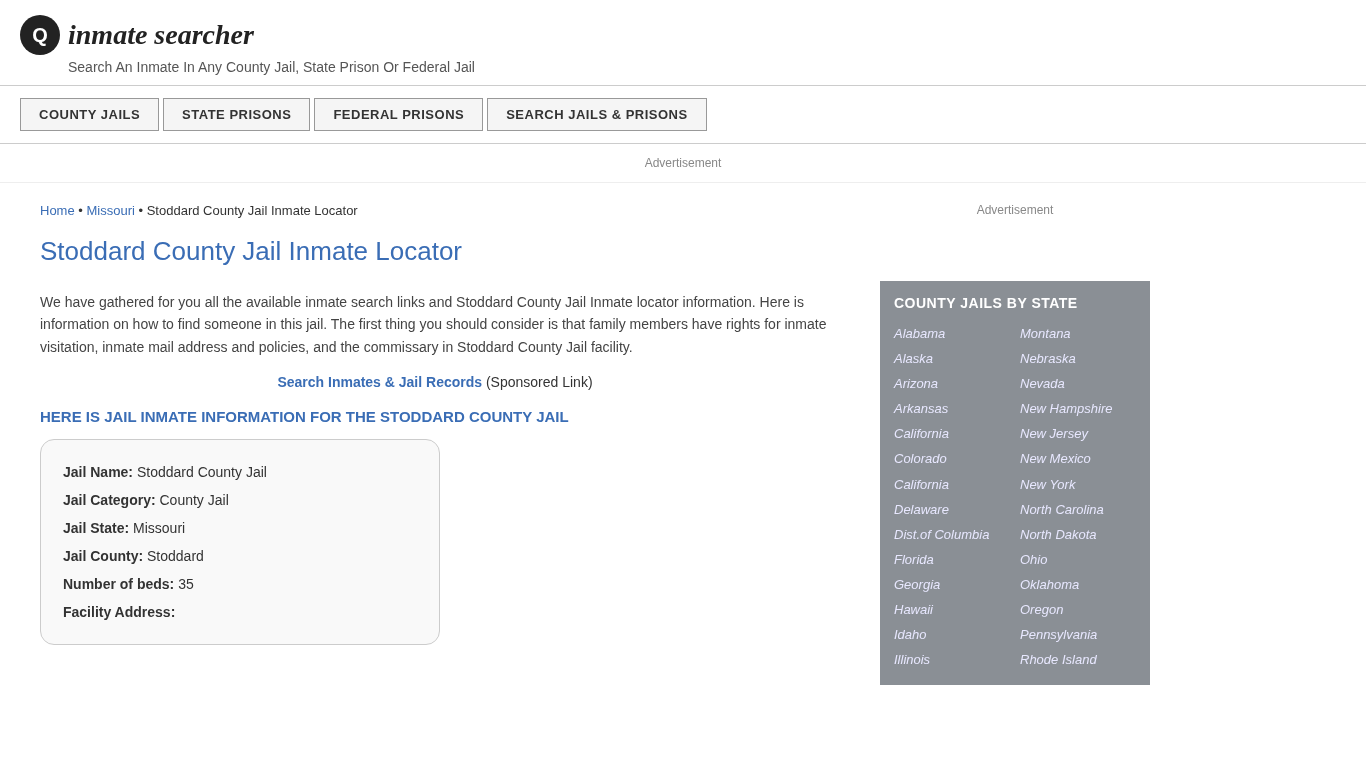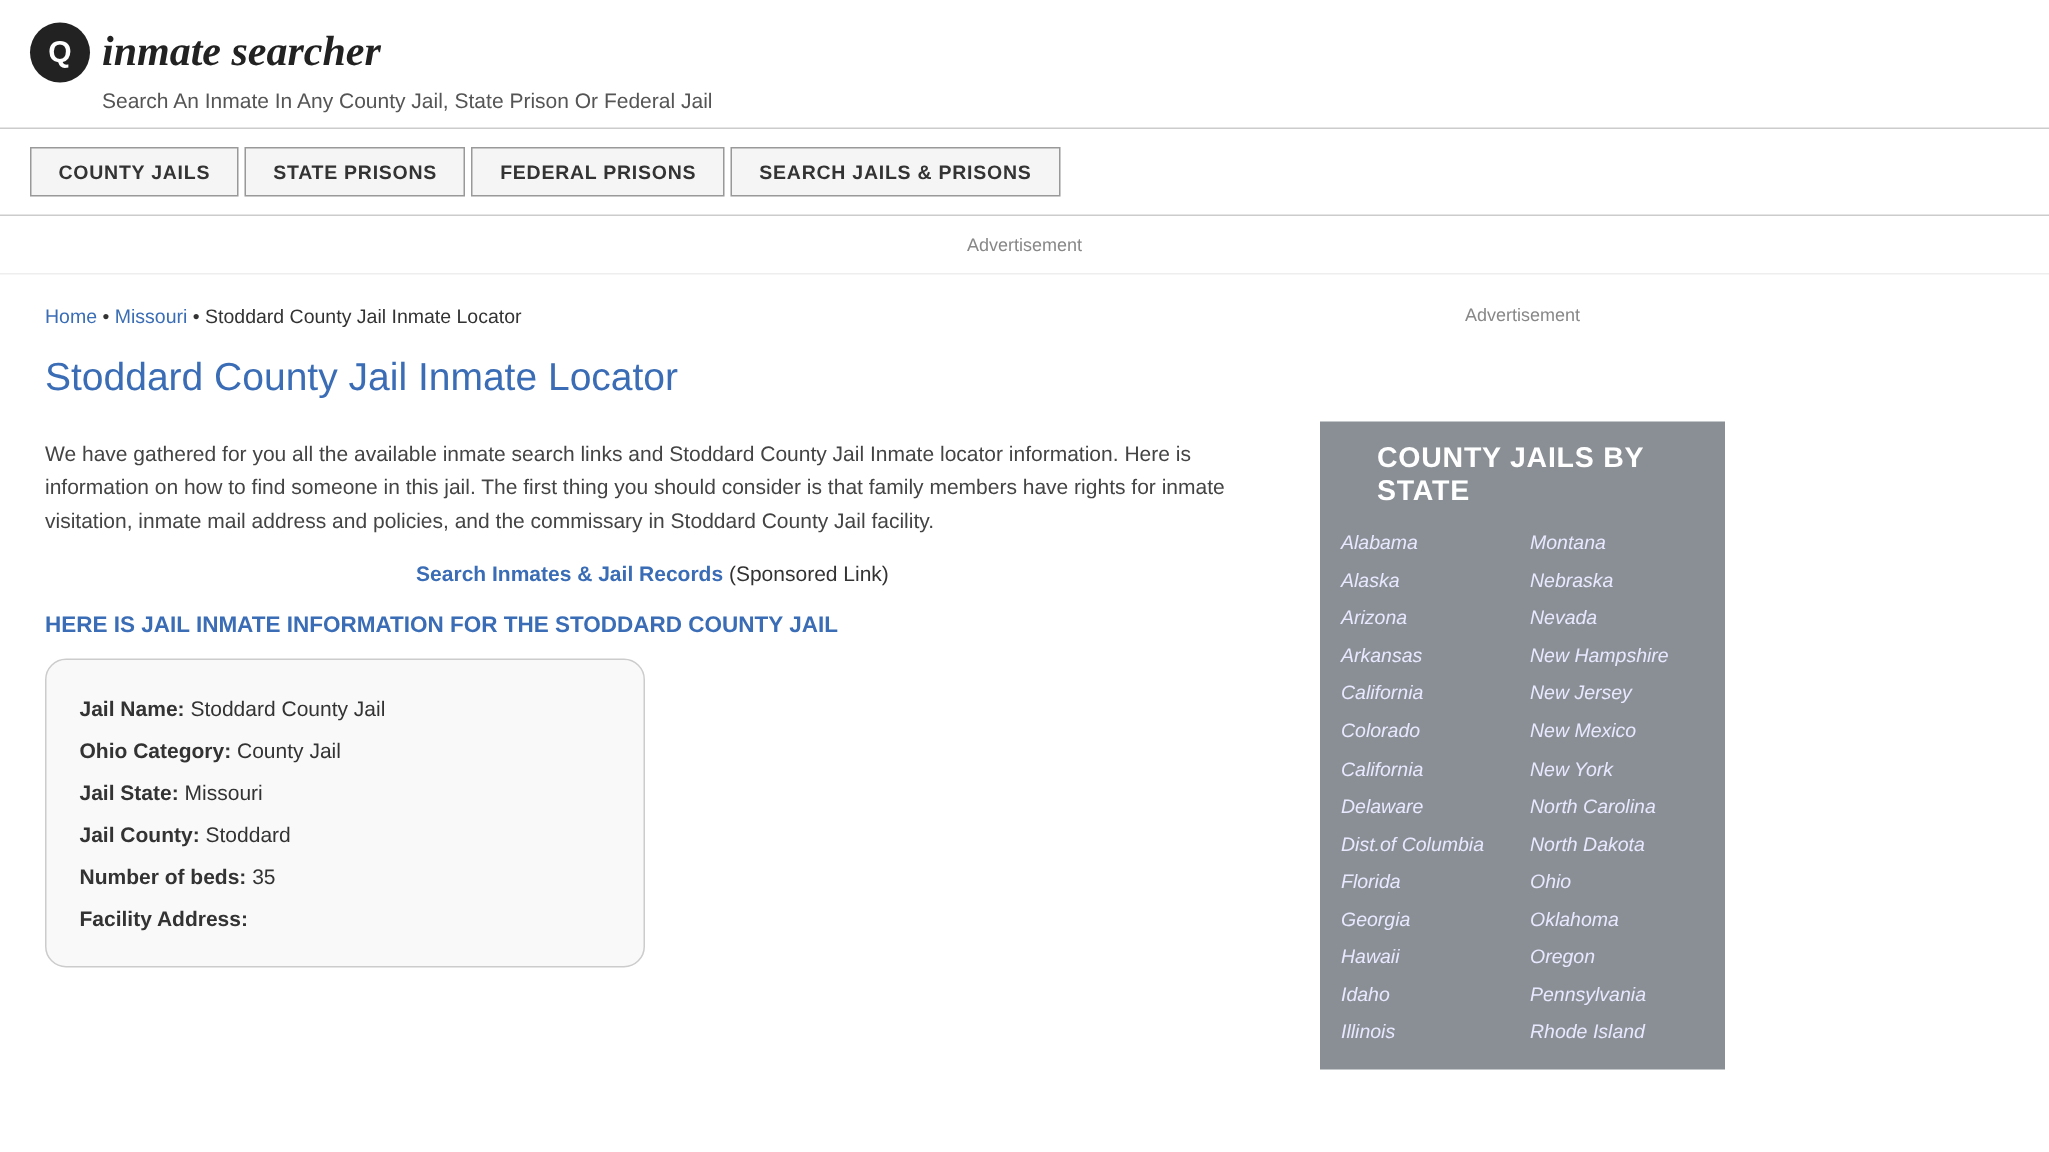--- a/index.html
+++ b/index.html
@@ -24,21 +24,21 @@
       text-transform: uppercase; letter-spacing: 0.5px; margin-right: 4px;
     }
 
     
     #ad-bar { text-align: center; padding: 12px; color: #888; font-size: 12px; border-bottom: 1px solid #eee; }
 
     
     #main { display: flex; }
 
     
-    #content { flex: 1; padding: 20px 30px; max-width: 870px; }
+    #content { flex: 1; padding: 20px 40px; max-width: 870px; }
 
     
     #breadcrumb { font-size: 13px; margin-bottom: 18px; color: #333; }
     #breadcrumb a { color: #3a6db5; text-decoration: none; }
 
     
     #page-title { font-size: 26px; color: #3a6db5; font-weight: normal; margin-bottom: 16px; padding-bottom: 8px; }
 
     
     #description { font-size: 14px; line-height: 1.6; color: #444; margin-bottom: 16px; }
@@ -59,22 +59,22 @@
     #info-box .field-label { font-weight: bold; }
     #info-box .field-value { font-weight: normal; color: #333; }
 
     
     #sidebar { width: 300px; padding: 20px 20px 20px 10px; flex-shrink: 0; }
     #sidebar-ad { color: #888; font-size: 12px; text-align: center; margin-bottom: 18px; min-height: 60px; }
 
     
     #state-box { background: #8a8f95; padding: 14px; }
     #state-box-title {
-      color: #fff; font-weight: bold; font-size: 19px; text-transform: uppercase;
-      letter-spacing: 0.5px; margin-bottom: 12px; margin-left: 24px;
+      color: #fff; font-weight: bold; font-size: 14px; text-transform: uppercase;
+      letter-spacing: 0.5px; margin-bottom: 12px;
     }
     #state-columns { display: flex; gap: 10px; font-style: italic; }
     .state-col { flex: 1; display: flex; flex-direction: column; gap: 3px; }
     .state-link { color: #e8e8ff; font-size: 13px; text-decoration: none; line-height: 1.7; }
   </style>
 </head>
 <body>
 
 <div id="header">
   <div id="logo-area">
@@ -115,21 +115,21 @@
     </div>
 
     <div id="section-heading">HERE IS JAIL INMATE INFORMATION FOR THE STODDARD COUNTY JAIL</div>
 
     <div id="info-box">
       <div>
         <span class="field-label">Jail Name:</span>
         <span class="field-value"> </span><span>Stoddard County Jail</span>
       </div>
       <div>
-        <span class="field-label">Ohio Category:</span>
+        <span class="field-label">Jail Category:</span>
         <span class="field-value"> </span><span>County Jail</span>
       </div>
       <div>
         <span class="field-label">Jail State:</span>
         <span class="field-value"> </span><span>Missouri</span>
       </div>
       <div>
         <span class="field-label">Jail County:</span>
         <span class="field-value"> </span><span>Stoddard</span>
       </div>

